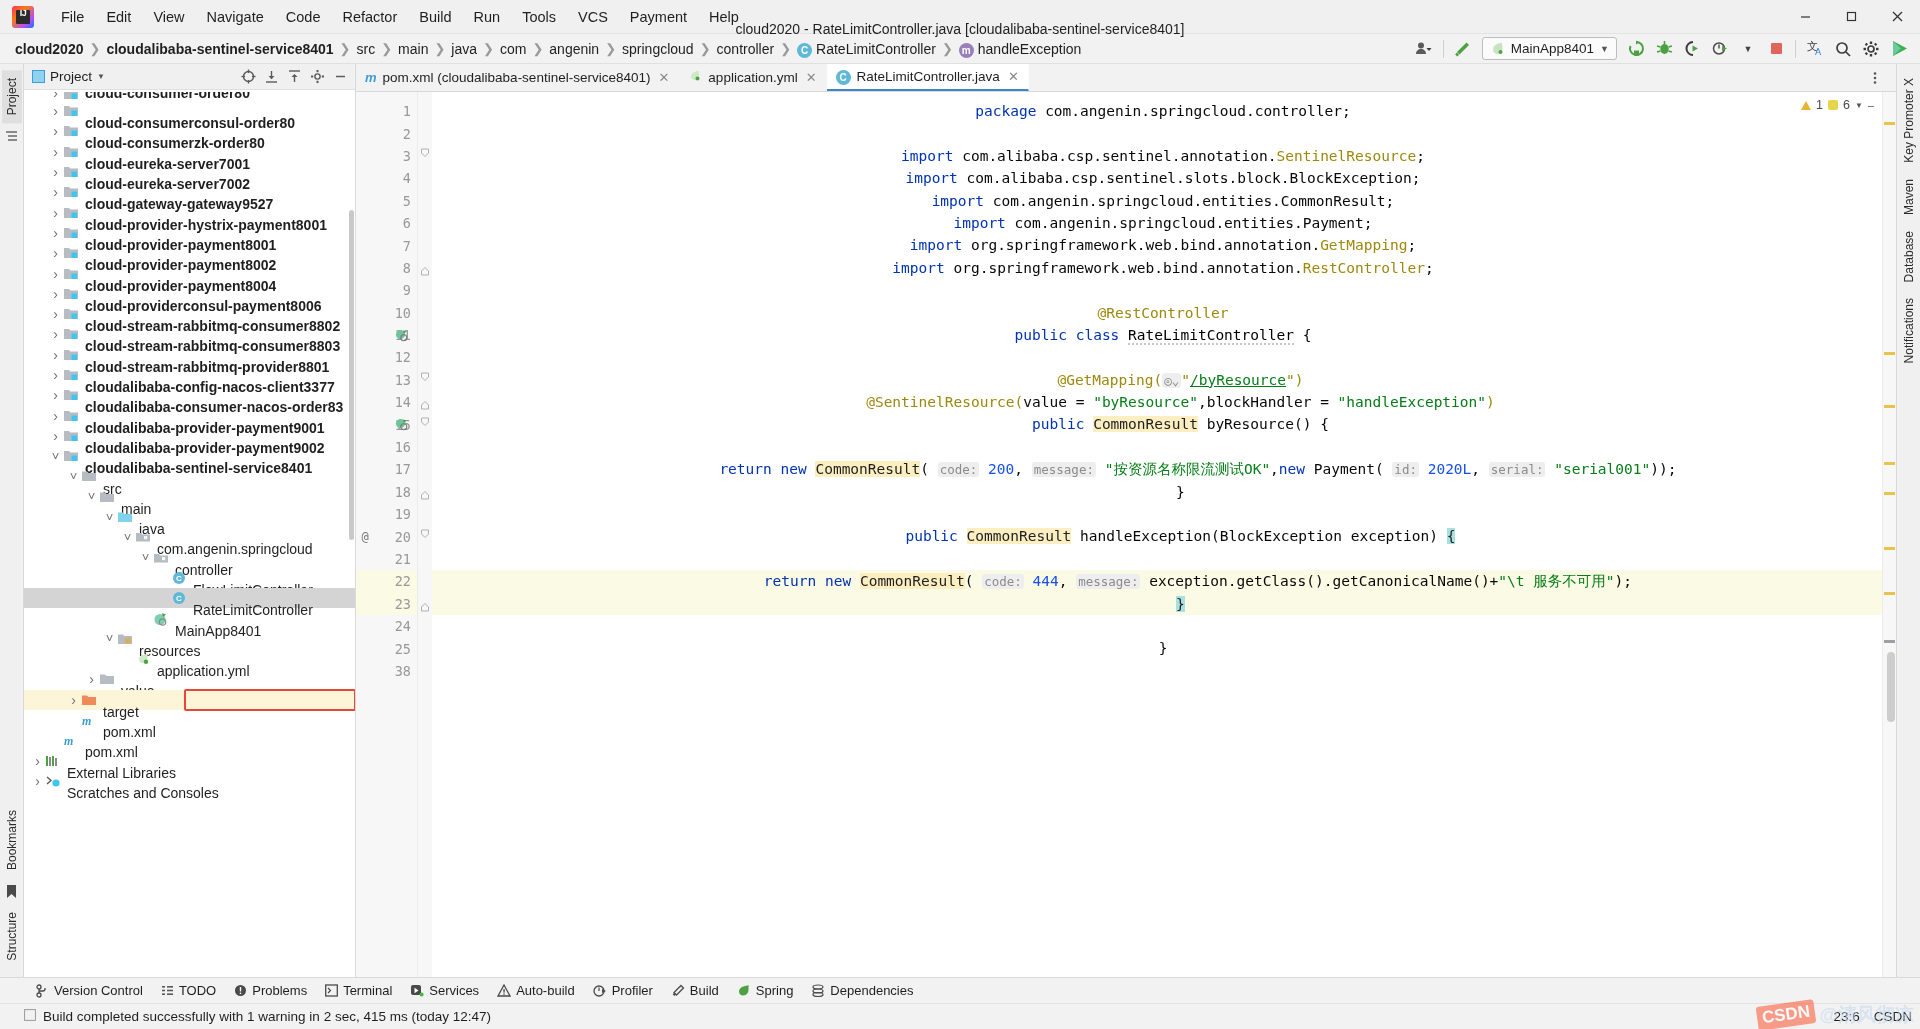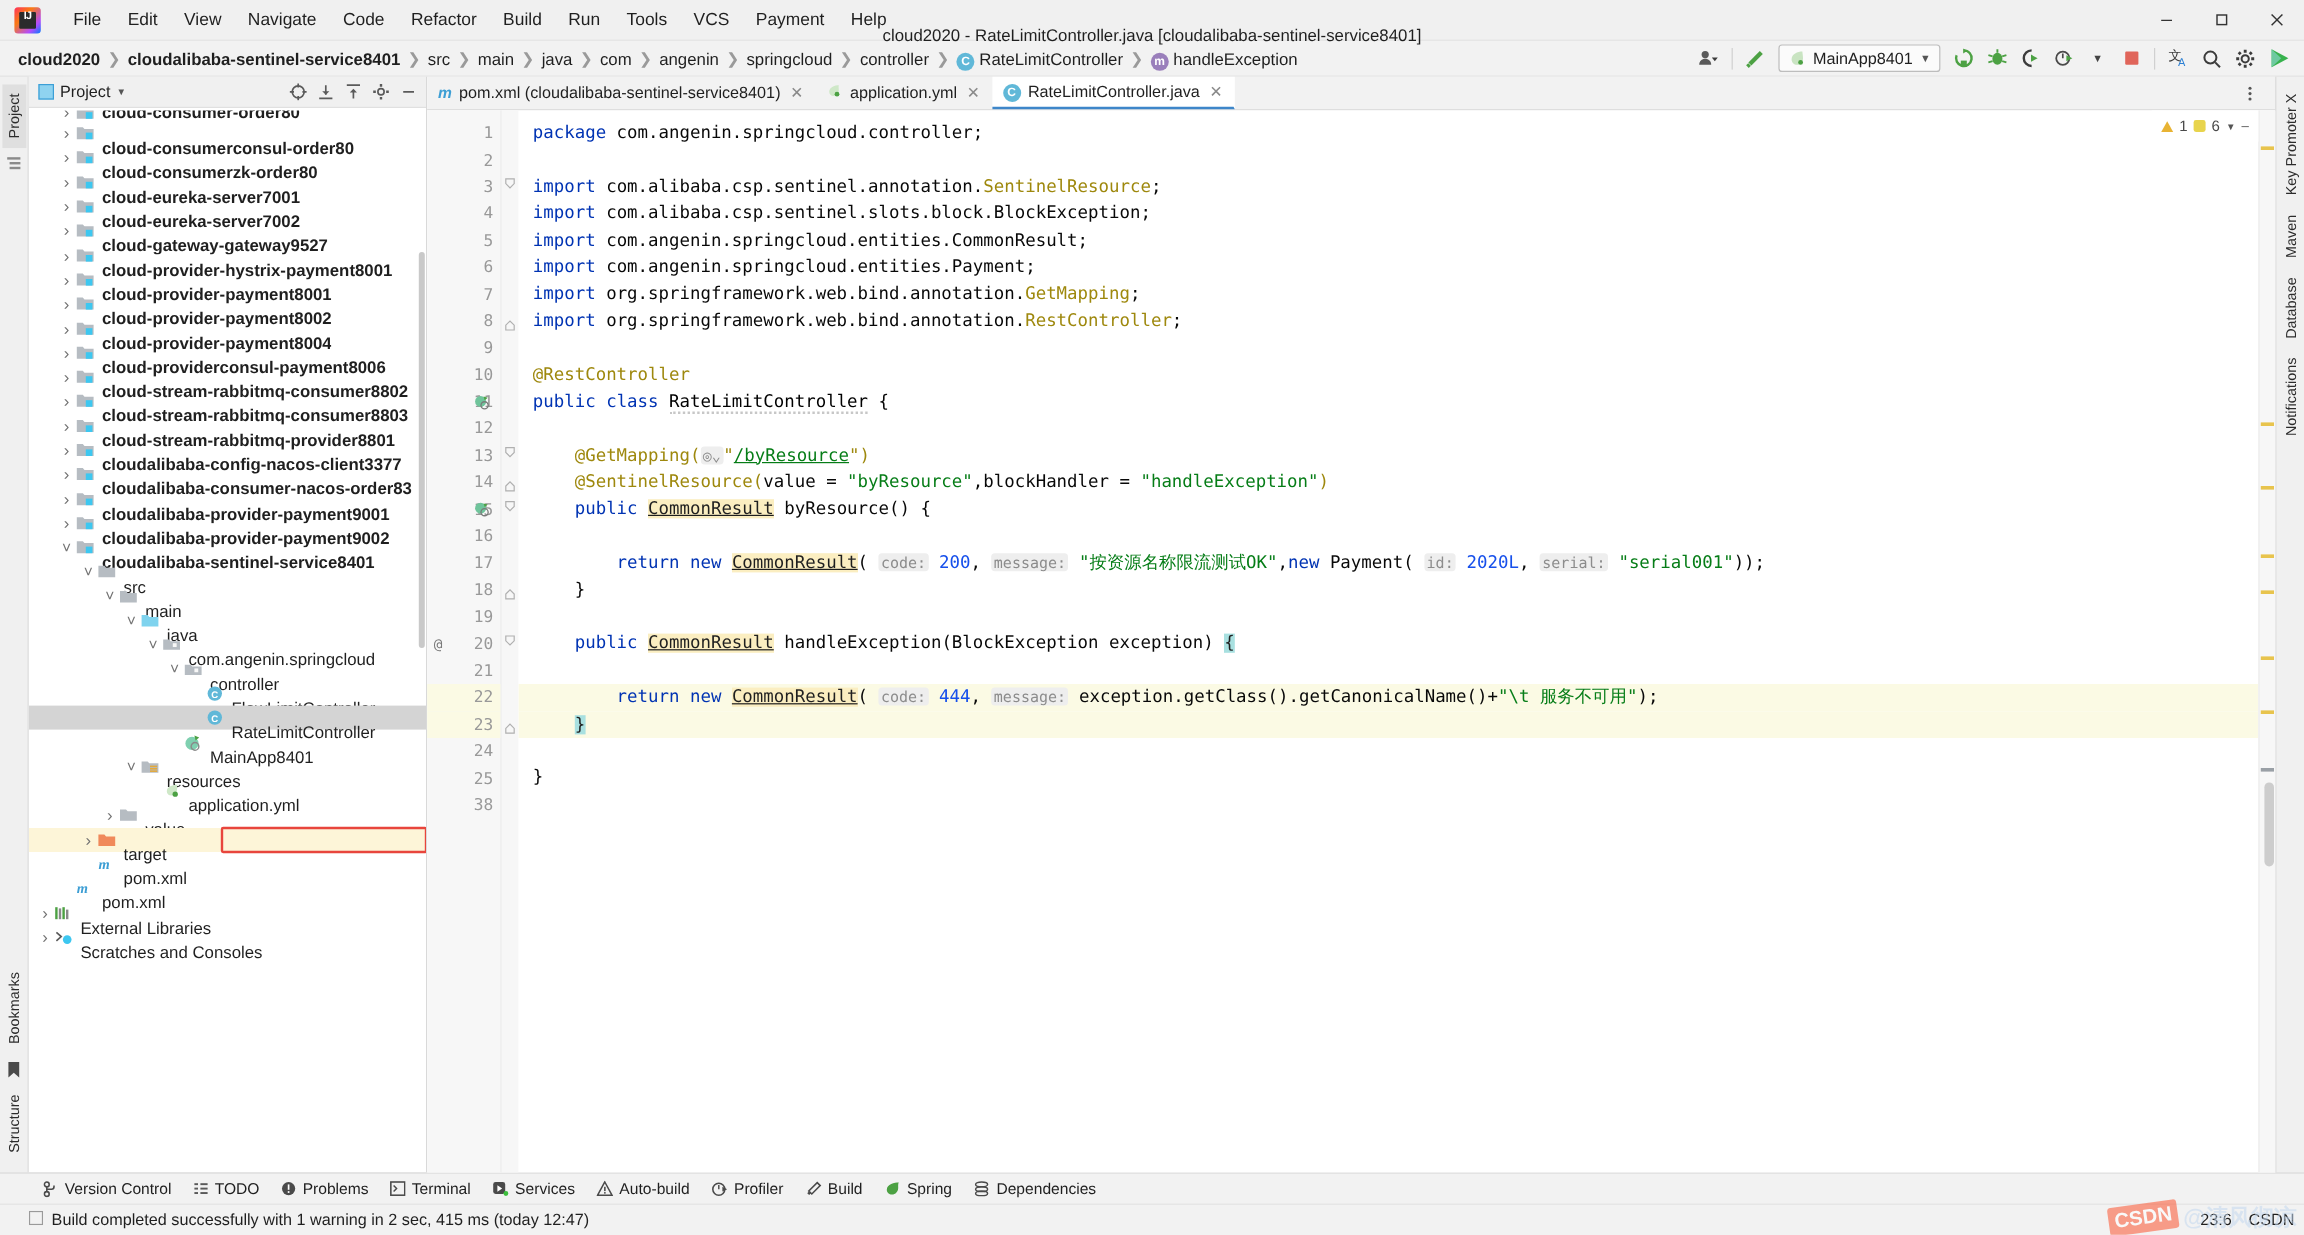--- a/index.html
+++ b/index.html
@@ -122,31 +122,31 @@
   .gline { height: 22.4px; display: flex; align-items: center; justify-content: flex-end; padding-right: 6px; position:relative;}
   .gline .gmark { position:absolute; left: 38px; width: 14px; display:flex; align-items:center; justify-content:center;}
   .gline .gmark2 { position:absolute; left: 2px; width: 14px; display:flex; align-items:center; justify-content:center; color:#7a7a7a; font-size:12px;}
   .gline.hl { background: #fbfae4; }
   .foldcol { width: 14px; background:#f7f7f7; flex:0 0 auto; padding-top:8px;}
   .fline { height: 22.4px; display:flex; align-items:center; justify-content:center; position:relative;}
   .code {
     flex: 1; font-family: "DejaVu Sans Mono", monospace; font-size: 14.5px; padding-top: 8px;
     white-space: pre; overflow: hidden; position: relative; line-height: 22.4px;
   }
-  .cline { height: 22.4px; padding-left: 12px; }
+  .cline { height: 22.4px; padding-left: 12px; text-align: center; }
   .cline.hl { background: #fbfae4; }
   
   .kw  { color: #0033b3; }
   .an  { color: #9e880d; }
   .str { color: #067d17; }
   .num { color: #1750eb; }
   .cls { color: #000; }
   .pln { color: #080808; }
   .hintx { background: #eeeeee; color: #8c8c8c; border-radius: 3px; padding: 0 2px; font-size: 12.5px;}
-  .hl-ident { background: #fbeec1; text-decoration: underline; }
+  .hl-ident { background: #fbeec1; }
   .hl-brace { background: #a8e0e0; }
   .ulink { color: #067d17; text-decoration: underline; }
   .sq-underline { border-bottom: 2px dotted #c7c7c7; }
   .rgutter {
     width: 14px; background: #f7f7f7; border-left: 1px solid #ececec; flex: 0 0 auto; position: relative;
   }
   .rmark { position: absolute; right: 1px; width: 11px; height: 3px; }
   .insp-head {
     position: absolute; right: 14px; top: 0; height: 26px; display: flex; align-items: center; gap: 5px;
     padding: 0 8px; font-size: 12.5px; color: #4a4a4a; z-index: 4; background: #fff;

